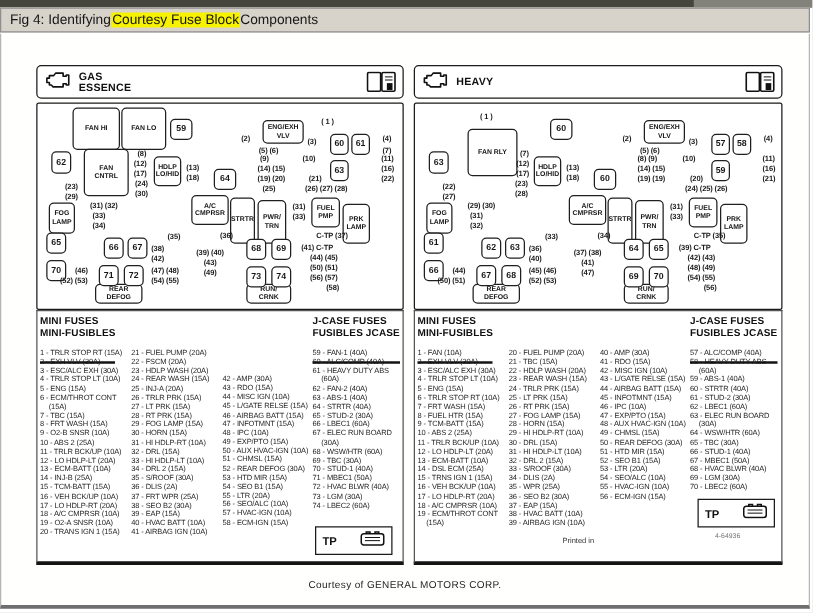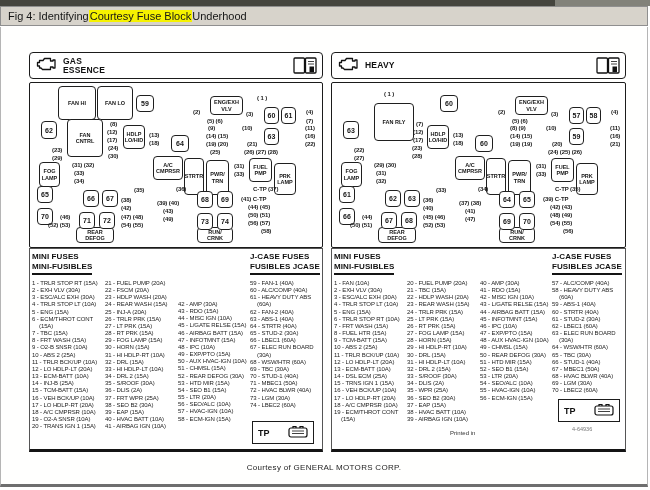--- a/index.html
+++ b/index.html
@@ -28,21 +28,21 @@
   .p-legend{position:absolute;top:196px;left:0;right:0;height:200px;border:1px solid #555;
             border-bottom:3px solid #141414;background:#fff;}
   .dg{position:absolute;box-sizing:border-box;}
   .dg.relay{border:1.5px solid #1f1f1f;border-radius:4px;display:flex;align-items:center;
             justify-content:center;text-align:center;font-size:5.5px;font-weight:bold;
             line-height:1.12;white-space:pre-line;color:#151515;background:#fff;}
   .dg.fuse{border:1.5px solid #1f1f1f;border-radius:4px;display:flex;align-items:center;
            justify-content:center;font-size:7px;font-weight:bold;color:#151515;background:#fff;}
   .dg.lbl{font-size:6px;font-weight:600;white-space:nowrap;color:#1a1a1a;letter-spacing:-.1px;}
   .leg-head{position:absolute;white-space:pre-line;font-size:8px;font-weight:bold;line-height:9.5px;
-            color:#101010;border-bottom:2px solid #141414;padding-bottom:2px;letter-spacing:.1px;}
+            color:#101010;border-bottom:2px solid #141414;padding-bottom:18px;letter-spacing:.1px;}
   .leg-head.mini{left:2px;top:3px;}
   .leg-head.jcase{left:220px;top:3px;}
   .leg-col{position:absolute;}
   .leg-entry{font-size:6px;line-height:7.15px;color:#1d1d1d;padding-left:7px;text-indent:-7px;
              letter-spacing:-.1px;}
   .tp-box{position:absolute;border:1.5px solid #1b1b1b;display:flex;align-items:center;
           justify-content:space-between;padding:0 5px;box-sizing:border-box;background:#fff;}
   .tp-box .tp-label{font-size:9px;font-weight:bold;color:#111;}
   .small-note{position:absolute;font-size:6px;color:#333;}
   .doc-code{position:absolute;font-size:5.5px;color:#777;}
@@ -53,21 +53,21 @@
 <body>
 
 <div class="screen">
   <div class="topstrip">
       <div class="cap"></div>
     </div>
 
   <div class="titlebar">
     <span>Fig 4: Identifying </span>
       <span class="hl">Courtesy Fuse Block</span>
-      <span> Underhood</span>
+      <span> Components</span>
   </div>
 
   <div class="figure">
 
     <div class="panel gas">
       <div class="p-header">
         <span class="icon-eng">
           <svg width="22" height="15" viewBox="0 0 22 15">
               <path d="M2.5 6.5 h2 V4.5 h3.5 l1.5 -2 h6 v2.5 h2.5 v-1 h2 v8 h-2 v-1 h-2.5 v2.5 h-8 l-1.5 -1.5 h-1.5 v-2 h-2 z" fill="none" stroke="#121212" stroke-width="1.3" stroke-linejoin="round"></path>
             </svg>

